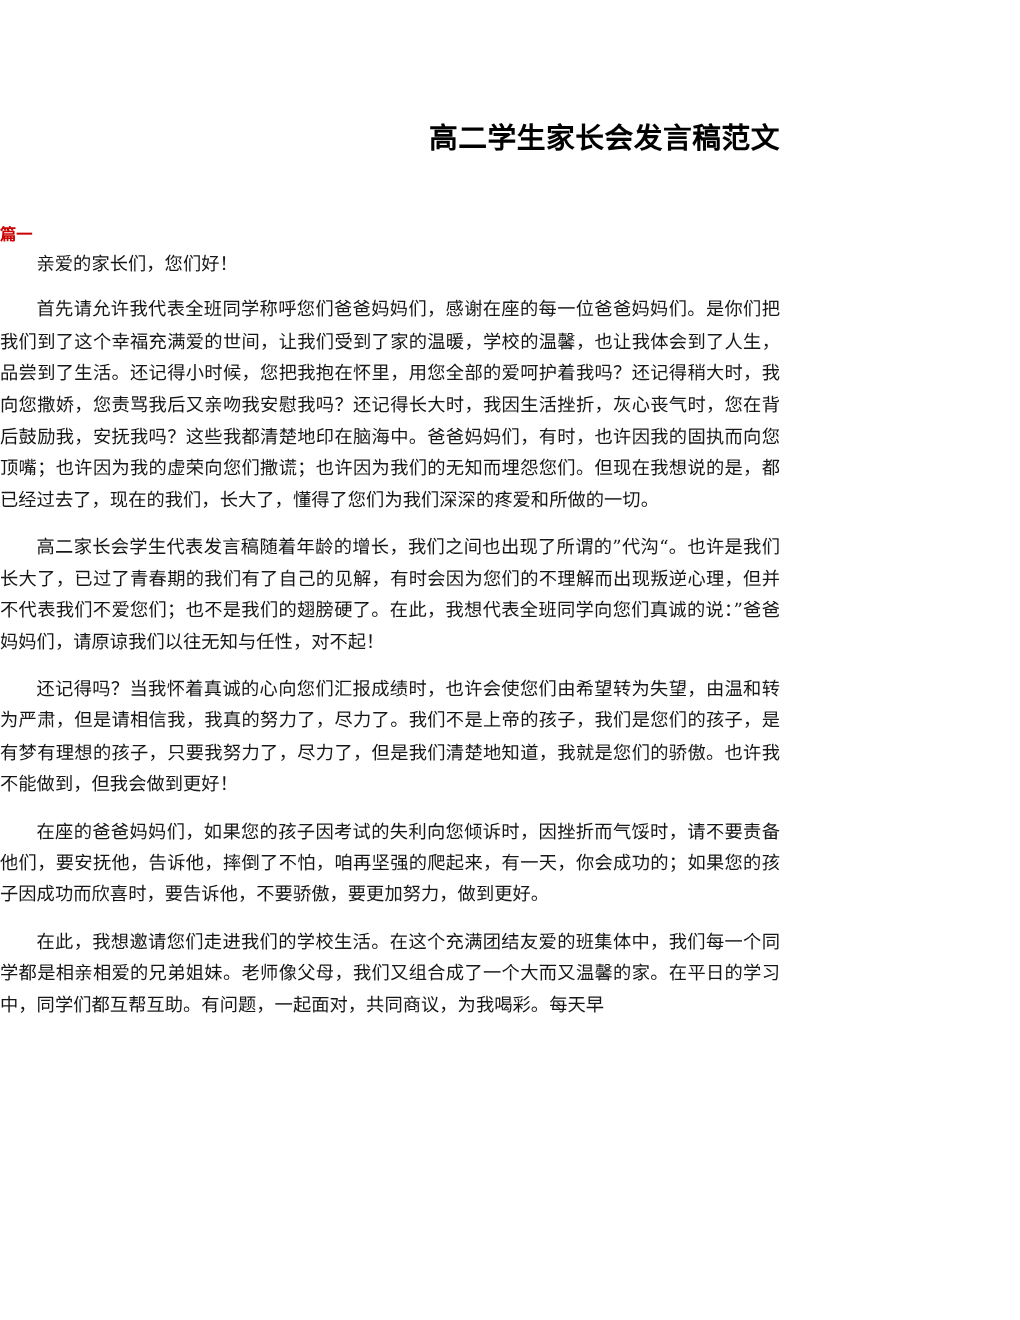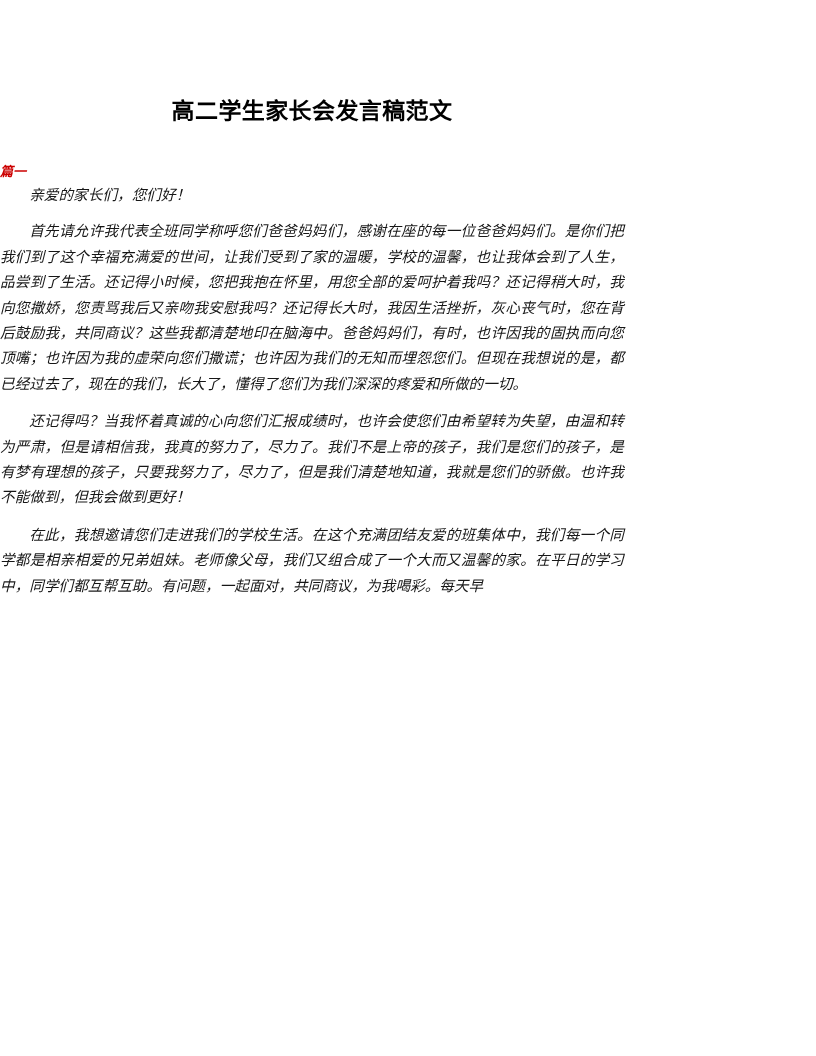--- a/index.html
+++ b/index.html
@@ -22,39 +22,38 @@
     width: 816px;
     height: 1056px;
     box-sizing: border-box;
     padding: 0;
     background: #ffffff;
   }
 
   .doc-title {
     margin: 0;
     padding: 0;
-    text-align: center;
+    text-align: right;
     font-family: "DejaVu Sans", "Liberation Sans", sans-serif;
     font-weight: bold;
     font-size: 23px;
     line-height: 30px;
     letter-spacing: 0.4px;
     color: #000000;
     position: absolute;
     left: 0;
     top: 96px;
     width: 624px;
   }
 
   .body-block {
     position: absolute;
     left: 0;
-    top: 163px;
+    top: 180px;
     width: 624px;
-    font-style: italic;
   }
 
   .section-label {
     margin: 0 0 2px 0;
     font-family: "DejaVu Serif", "Liberation Serif", serif;
     font-weight: bold;
     font-size: 13px;
     line-height: 17px;
     color: #cc0000;
   }
@@ -87,24 +86,26 @@
 
   <h1 class="doc-title">高二学生家长会发言稿范文</h1>
 
   <div class="body-block">
 
     <div class="section-label">篇一</div>
 
     <p class="para tight">亲爱的家长们，您们好！</p>
 
 
-    <p class="para">首先请允许我代表全班同学称呼您们爸爸妈妈们，感谢在座的每一位爸爸妈妈们。是你们把我们到了这个幸福充满爱的世间，让我们受到了家的温暖，学校的温馨，也让我体会到了人生，品尝到了生活。还记得小时候，您把我抱在怀里，用您全部的爱呵护着我吗？还记得稍大时，我向您撒娇，您责骂我后又亲吻我安慰我吗？还记得长大时，我因生活挫折，灰心丧气时，您在背后鼓励我，共同商议？这些我都清楚地印在脑海中。爸爸妈妈们，有时，也许因我的固执而向您顶嘴；也许因为我的虚荣向您们撒谎；也许因为我们的无知而埋怨您们。但现在我想说的是，都已经过去了，现在的我们，长大了，懂得了您们为我们深深的疼爱和所做的一切。</p>
+    <p class="para">首先请允许我代表全班同学称呼您们爸爸妈妈们，感谢在座的每一位爸爸妈妈们。是你们把我们到了这个幸福充满爱的世间，让我们受到了家的温暖，学校的温馨，也让我体会到了人生，品尝到了生活。还记得小时候，您把我抱在怀里，用您全部的爱呵护着我吗？还记得稍大时，我向您撒娇，您责骂我后又亲吻我安慰我吗？还记得长大时，我因生活挫折，灰心丧气时，您在背后鼓励我，安抚我吗？这些我都清楚地印在脑海中。爸爸妈妈们，有时，也许因我的固执而向您顶嘴；也许因为我的虚荣向您们撒谎；也许因为我们的无知而埋怨您们。但现在我想说的是，都已经过去了，现在的我们，长大了，懂得了您们为我们深深的疼爱和所做的一切。</p>
 
+    <p class="para">高二家长会学生代表发言稿随着年龄的增长，我们之间也出现了所谓的”代沟“。也许是我们长大了，已过了青春期的我们有了自己的见解，有时会因为您们的不理解而出现叛逆心理，但并不代表我们不爱您们；也不是我们的翅膀硬了。在此，我想代表全班同学向您们真诚的说：”爸爸妈妈们，请原谅我们以往无知与任性，对不起！</p>
 
     <p class="para">还记得吗？当我怀着真诚的心向您们汇报成绩时，也许会使您们由希望转为失望，由温和转为严肃，但是请相信我，我真的努力了，尽力了。我们不是上帝的孩子，我们是您们的孩子，是有梦有理想的孩子，只要我努力了，尽力了，但是我们清楚地知道，我就是您们的骄傲。也许我不能做到，但我会做到更好！</p>
 
+    <p class="para">在座的爸爸妈妈们，如果您的孩子因考试的失利向您倾诉时，因挫折而气馁时，请不要责备他们，要安抚他，告诉他，摔倒了不怕，咱再坚强的爬起来，有一天，你会成功的；如果您的孩子因成功而欣喜时，要告诉他，不要骄傲，要更加努力，做到更好。</p>
 
 
     <p class="para">在此，我想邀请您们走进我们的学校生活。在这个充满团结友爱的班集体中，我们每一个同学都是相亲相爱的兄弟姐妹。老师像父母，我们又组合成了一个大而又温馨的家。在平日的学习中，同学们都互帮互助。有问题，一起面对，共同商议，为我喝彩。每天早</p>
 
   </div>
 
 </div>
 
 </body></html>

